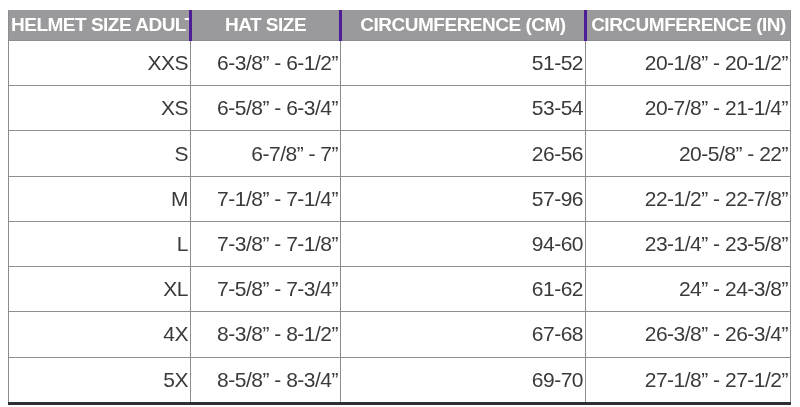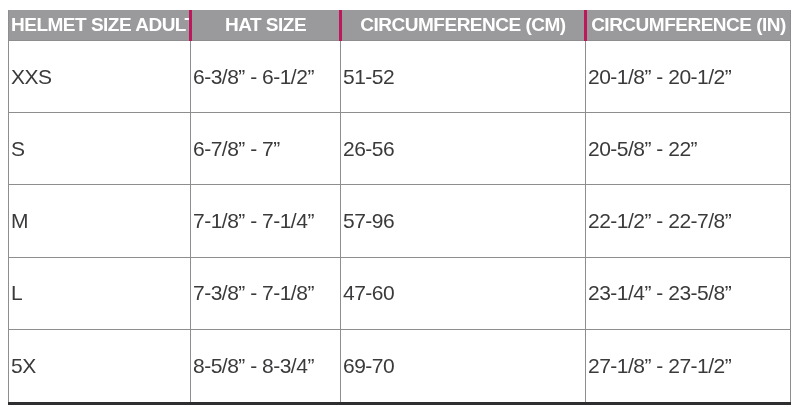--- a/index.html
+++ b/index.html
@@ -36,28 +36,28 @@
     letter-spacing: -0.5px;
     height: 30px;
     text-align: center;
     vertical-align: middle;
     padding: 0 2px;
     border: none;
     white-space: nowrap;
     overflow: hidden;
   }
   table.size-chart thead th + th {
-    border-left: 3px solid #be185d;
+    border-left: 3px solid #4c1d95;
   }
   table.size-chart tbody td {
     border: 1px solid #8e8e90;
     color: #3a3a3c;
     font-size: 21px;
     letter-spacing: -0.5px;
-    text-align: left;
+    text-align: right;
     vertical-align: middle;
     height: 36px;
     padding: 0 2px;
     background: #ffffff;
     white-space: nowrap;
     overflow: hidden;
   }
   table.size-chart {
     border-left: 1px solid #8e8e90;
     border-right: 1px solid #8e8e90;
@@ -89,36 +89,54 @@
         </tr>
       </thead>
       <tbody>
           <tr>
             <td>XXS</td>
             <td>6-3/8” - 6-1/2”</td>
             <td>51-52</td>
             <td>20-1/8” - 20-1/2”</td>
           </tr>
           <tr>
+            <td>XS</td>
+            <td>6-5/8” - 6-3/4”</td>
+            <td>53-54</td>
+            <td>20-7/8” - 21-1/4”</td>
+          </tr>
+          <tr>
             <td>S</td>
             <td>6-7/8” - 7”</td>
             <td>26-56</td>
             <td>20-5/8” - 22”</td>
           </tr>
           <tr>
             <td>M</td>
             <td>7-1/8” - 7-1/4”</td>
             <td>57-96</td>
             <td>22-1/2” - 22-7/8”</td>
           </tr>
           <tr>
             <td>L</td>
             <td>7-3/8” - 7-1/8”</td>
-            <td>47-60</td>
+            <td>94-60</td>
             <td>23-1/4” - 23-5/8”</td>
+          </tr>
+          <tr>
+            <td>XL</td>
+            <td>7-5/8” - 7-3/4”</td>
+            <td>61-62</td>
+            <td>24” - 24-3/8”</td>
+          </tr>
+          <tr>
+            <td>4X</td>
+            <td>8-3/8” - 8-1/2”</td>
+            <td>67-68</td>
+            <td>26-3/8” - 26-3/4”</td>
           </tr>
           <tr>
             <td>5X</td>
             <td>8-5/8” - 8-3/4”</td>
             <td>69-70</td>
             <td>27-1/8” - 27-1/2”</td>
           </tr>
         </tbody>
     </table>
   </div>

